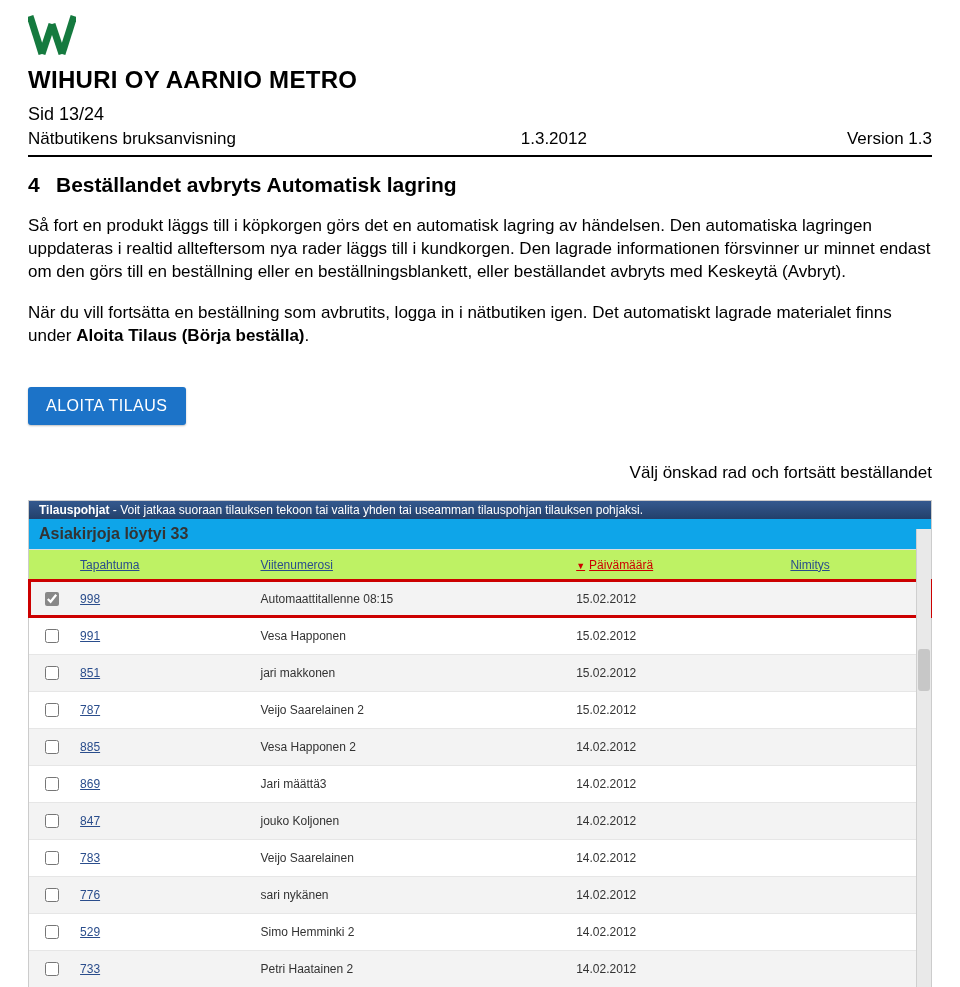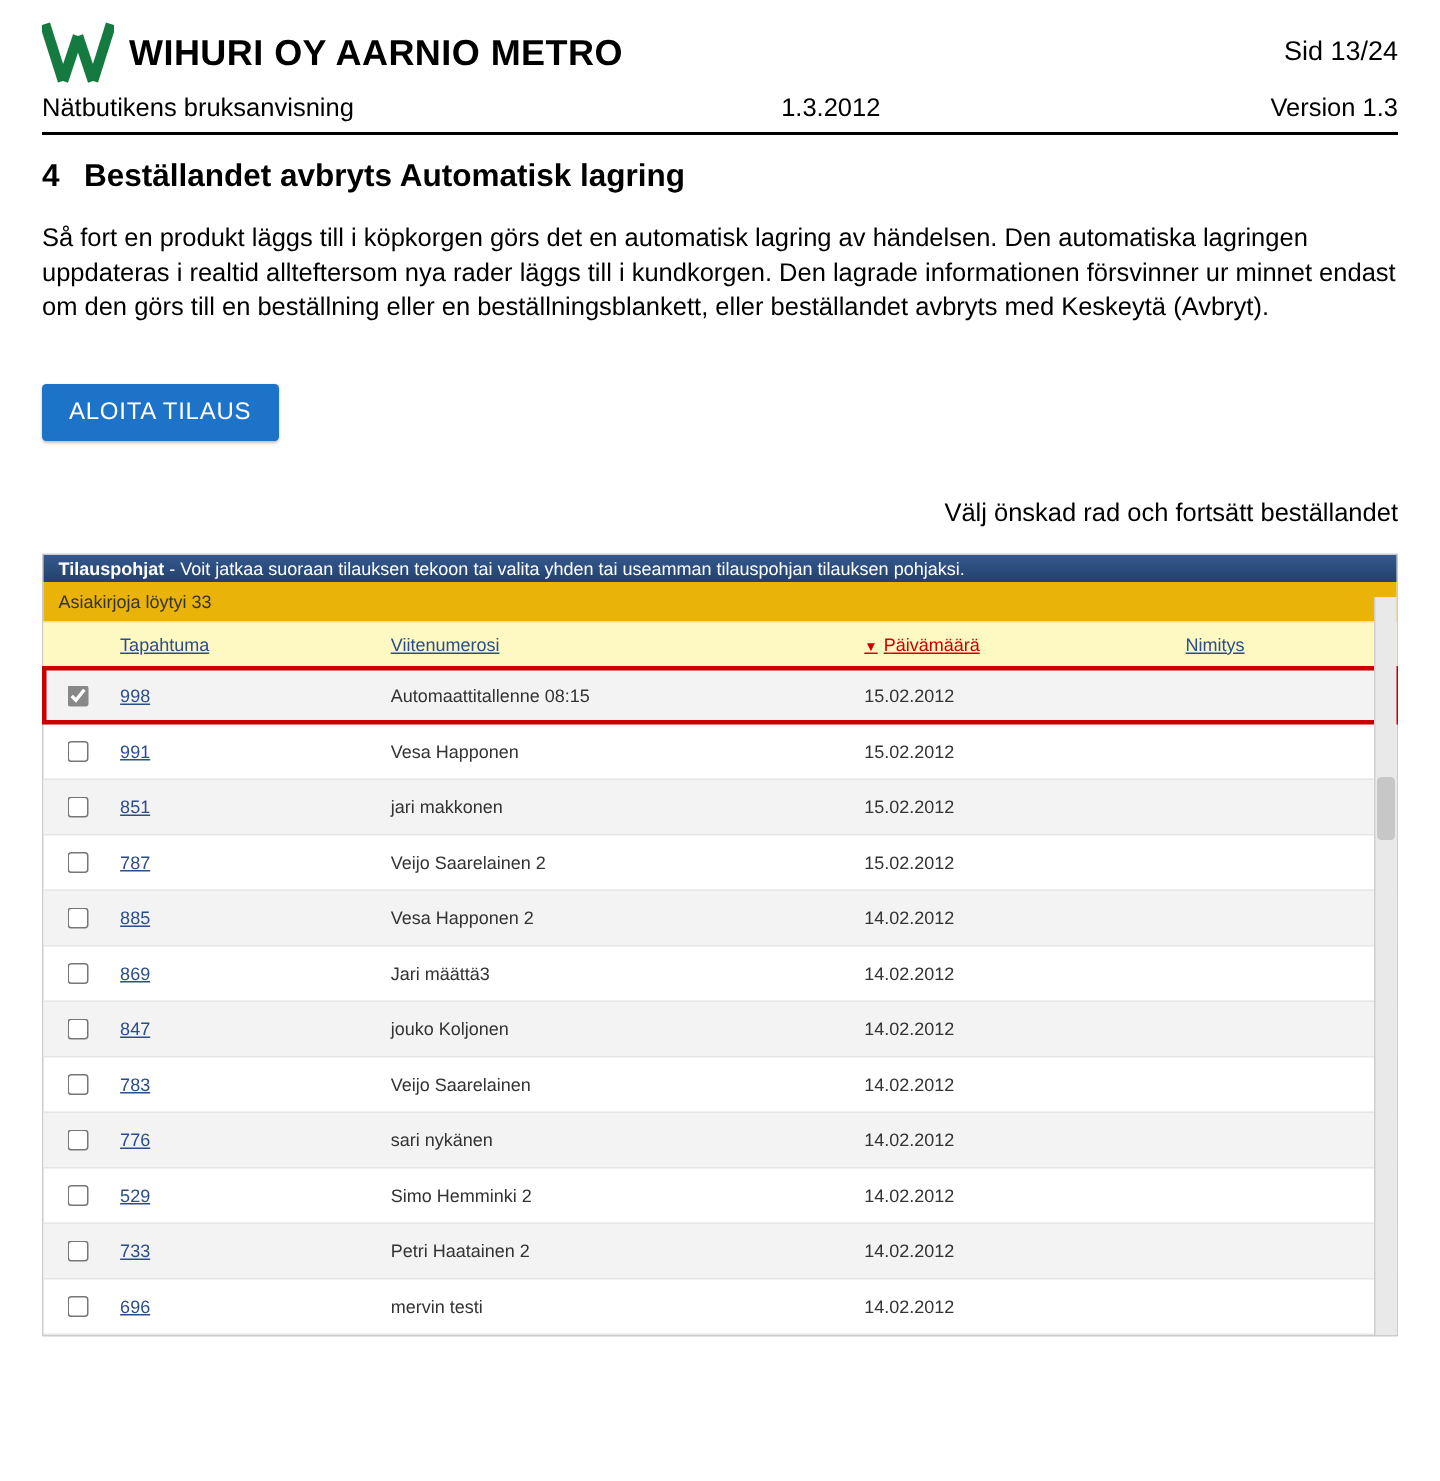--- a/index.html
+++ b/index.html
@@ -7,21 +7,21 @@
     --dark-blue: #2a4d8c;
     --table-stripe: #f3f3f3;
     --green: #157a3f;
     --text: #000;
     --muted: #444;
     --link: #2a4d8c;
     --red: #cc0000;
   }
   html, body { margin:0; padding:0; background:#fff; font-family: Arial, Helvetica, sans-serif; color:var(--text); }
   .page { width:960px; min-height:987px; margin:0 auto; padding:14px 28px 20px 28px; box-sizing:border-box; }
-  .header-row { display:flex; align-items:flex-start; }
+  .header-row { display:flex; align-items:flex-start;flex-direction:column; }
   .logo { width:48px; height:44px; margin-right:10px; flex:0 0 auto; }
   .logo svg { width:100%; height:100%; }
   .header-title { font-size:24px; font-weight:bold; letter-spacing:0.3px; flex:1 1 auto; padding-top:8px; }
   .page-num { font-size:18px; padding-top:10px; }
   .sub-row { display:flex; align-items:baseline; font-size:17px; margin-top:4px; }
   .sub-left { flex:1 1 auto; }
   .sub-center { flex:0 0 auto; margin-right:260px; }
   .sub-right { }
   .rule { border:none; border-top:2px solid #000; margin:6px 0 16px 0; }
   .section-row { display:flex; align-items:baseline; font-size:21px; font-weight:bold; }
@@ -42,33 +42,34 @@
   .subheading { font-size:17px; margin-top:38px;text-align:right; }
 
   
   .shot { margin-top:14px; border:1px solid #ccc; background:#fff; font-size:12px; color:#333; position:relative; }
   .shot-header {
     background:linear-gradient(to bottom, #34598f, #23406a);
     color:#fff; padding:2px 10px; font-size:12px;
   }
   .shot-header b { color:#fff; }
   .shot-sub {
-    background:#eab308; color:#333; padding:6px 10px; font-size:12px;
+    background:#0ea5e9; color:#333; padding:6px 10px; font-size:16px;
     border-bottom:1px solid #ddd;
+    font-weight:bold;
   }
   .shot-table { display:table; width:100%; border-collapse:collapse; table-layout:fixed; }
   .shot-row { display:table-row; }
   .shot-row:nth-child(even) .cell { background:var(--table-stripe); }
   .cell { display:table-cell; padding:8px 6px; border-bottom:1px solid #e6e6e6; vertical-align:middle; }
   .col-check { width:4%; text-align:center; }
   .col-tapahtuma { width:20%; }
   .col-viite { width:36%; }
   .col-date { width:24%; }
   .col-nimitys { width:16%; }
-  .th-row .cell { font-weight:normal; color:var(--link); text-decoration:underline; background:#fef9c3; font-size:12px; }
+  .th-row .cell { font-weight:normal; color:var(--link); text-decoration:underline; background:#bef264; font-size:12px; }
   .th-row .cell.sorted { color:var(--red); }
   .row-link { color:var(--link); text-decoration:underline; cursor:pointer; }
   .chk { width:14px; height:14px; accent-color:#888; }
   .row-selected { outline:3px solid var(--red); outline-offset:-2px; }
 
   .shot-scroll { position:absolute; right:0; top:28px; bottom:0; width:14px; background:#e9e9e9; border-left:1px solid #cfcfcf; }
   .shot-scroll .thumb { position:absolute; left:1px; right:1px; height:42px; top:120px; background:#c7c7c7; border-radius:3px; }
   .sort-tri::before { content:"\25BC"; font-size:9px; margin-right:4px; color:var(--red); }
 </style>
 </head>
@@ -98,20 +99,24 @@
   </div>
   <hr class="rule">
 
   <div class="section-row">
     <span class="section-num">4</span>
     <span class="section-title">Beställandet avbryts Automatisk lagring</span>
   </div>
 
   <p class="body-text">Så fort en produkt läggs till i köpkorgen görs det en automatisk lagring av händelsen. Den automatiska lagringen uppdateras i realtid allteftersom nya rader läggs till i kundkorgen. Den lagrade informationen försvinner ur minnet endast om den görs till en beställning eller en beställningsblankett, eller beställandet avbryts med Keskeytä (Avbryt).</p>
 
+  <p class="body-text">
+    <span>När du vill fortsätta en beställning som avbrutits, logga in i nätbutiken igen. Det automatiskt lagrade materialet finns under </span>
+    <strong>Aloita Tilaus (Börja beställa)</strong><span>.</span>
+  </p>
 
   <button class="aloita-btn">ALOITA TILAUS</button>
 
   <p class="subheading">Välj önskad rad och fortsätt beställandet</p>
 
   
   <div class="shot">
     <div class="shot-header">
       <b>Tilauspohjat</b><span> - </span><span>Voit jatkaa suoraan tilauksen tekoon tai valita yhden tai useamman tilauspohjan tilauksen pohjaksi.</span>
     </div>

